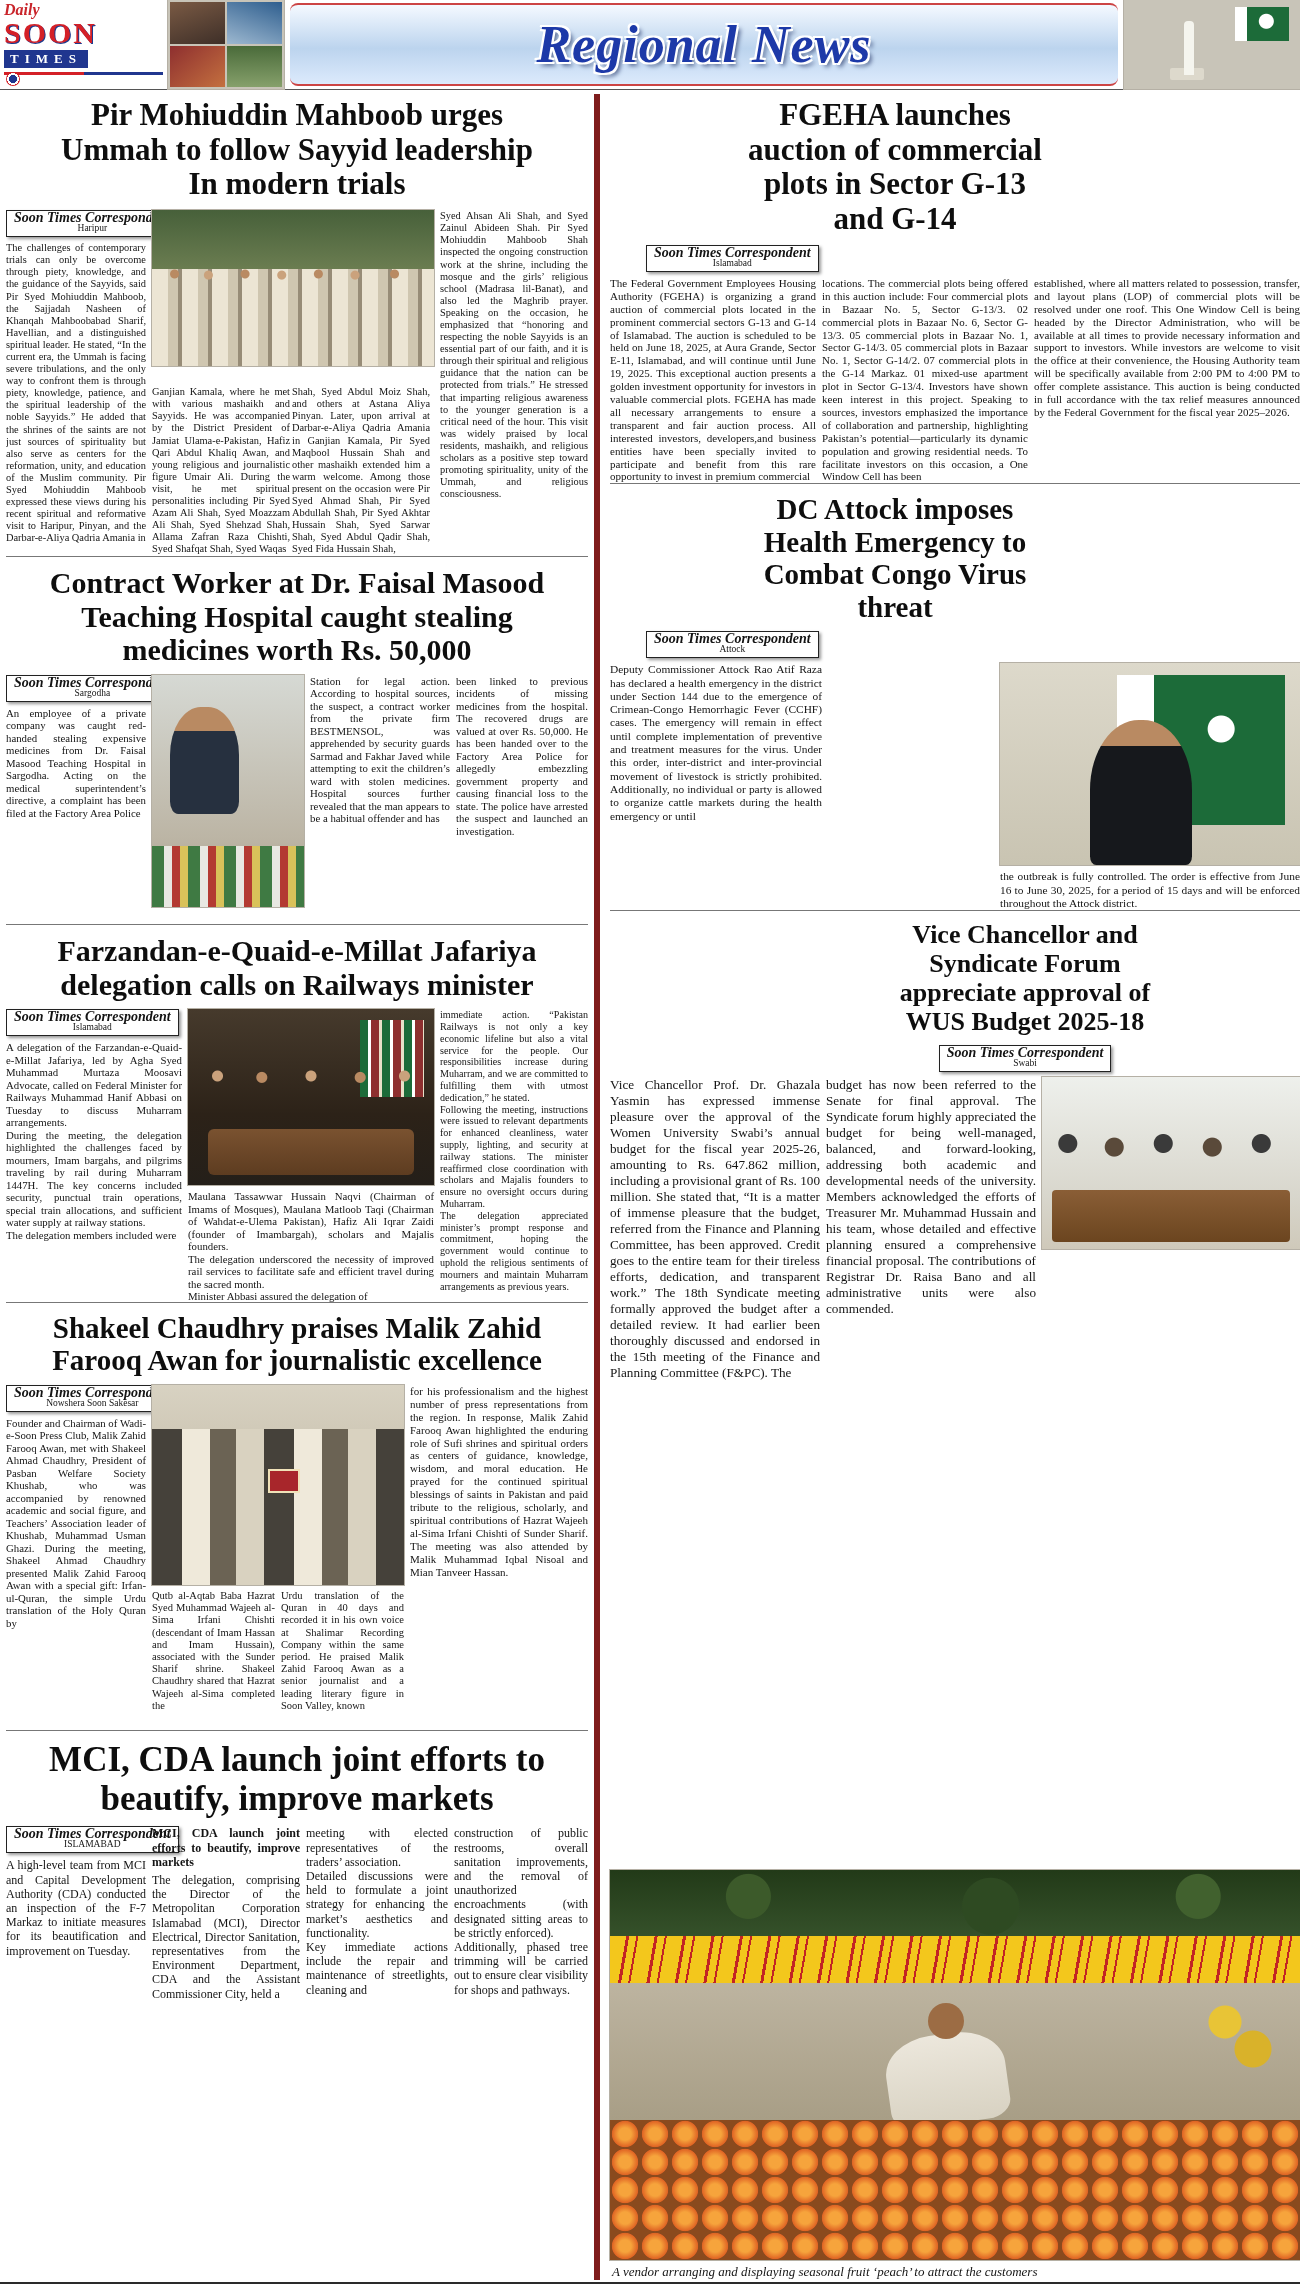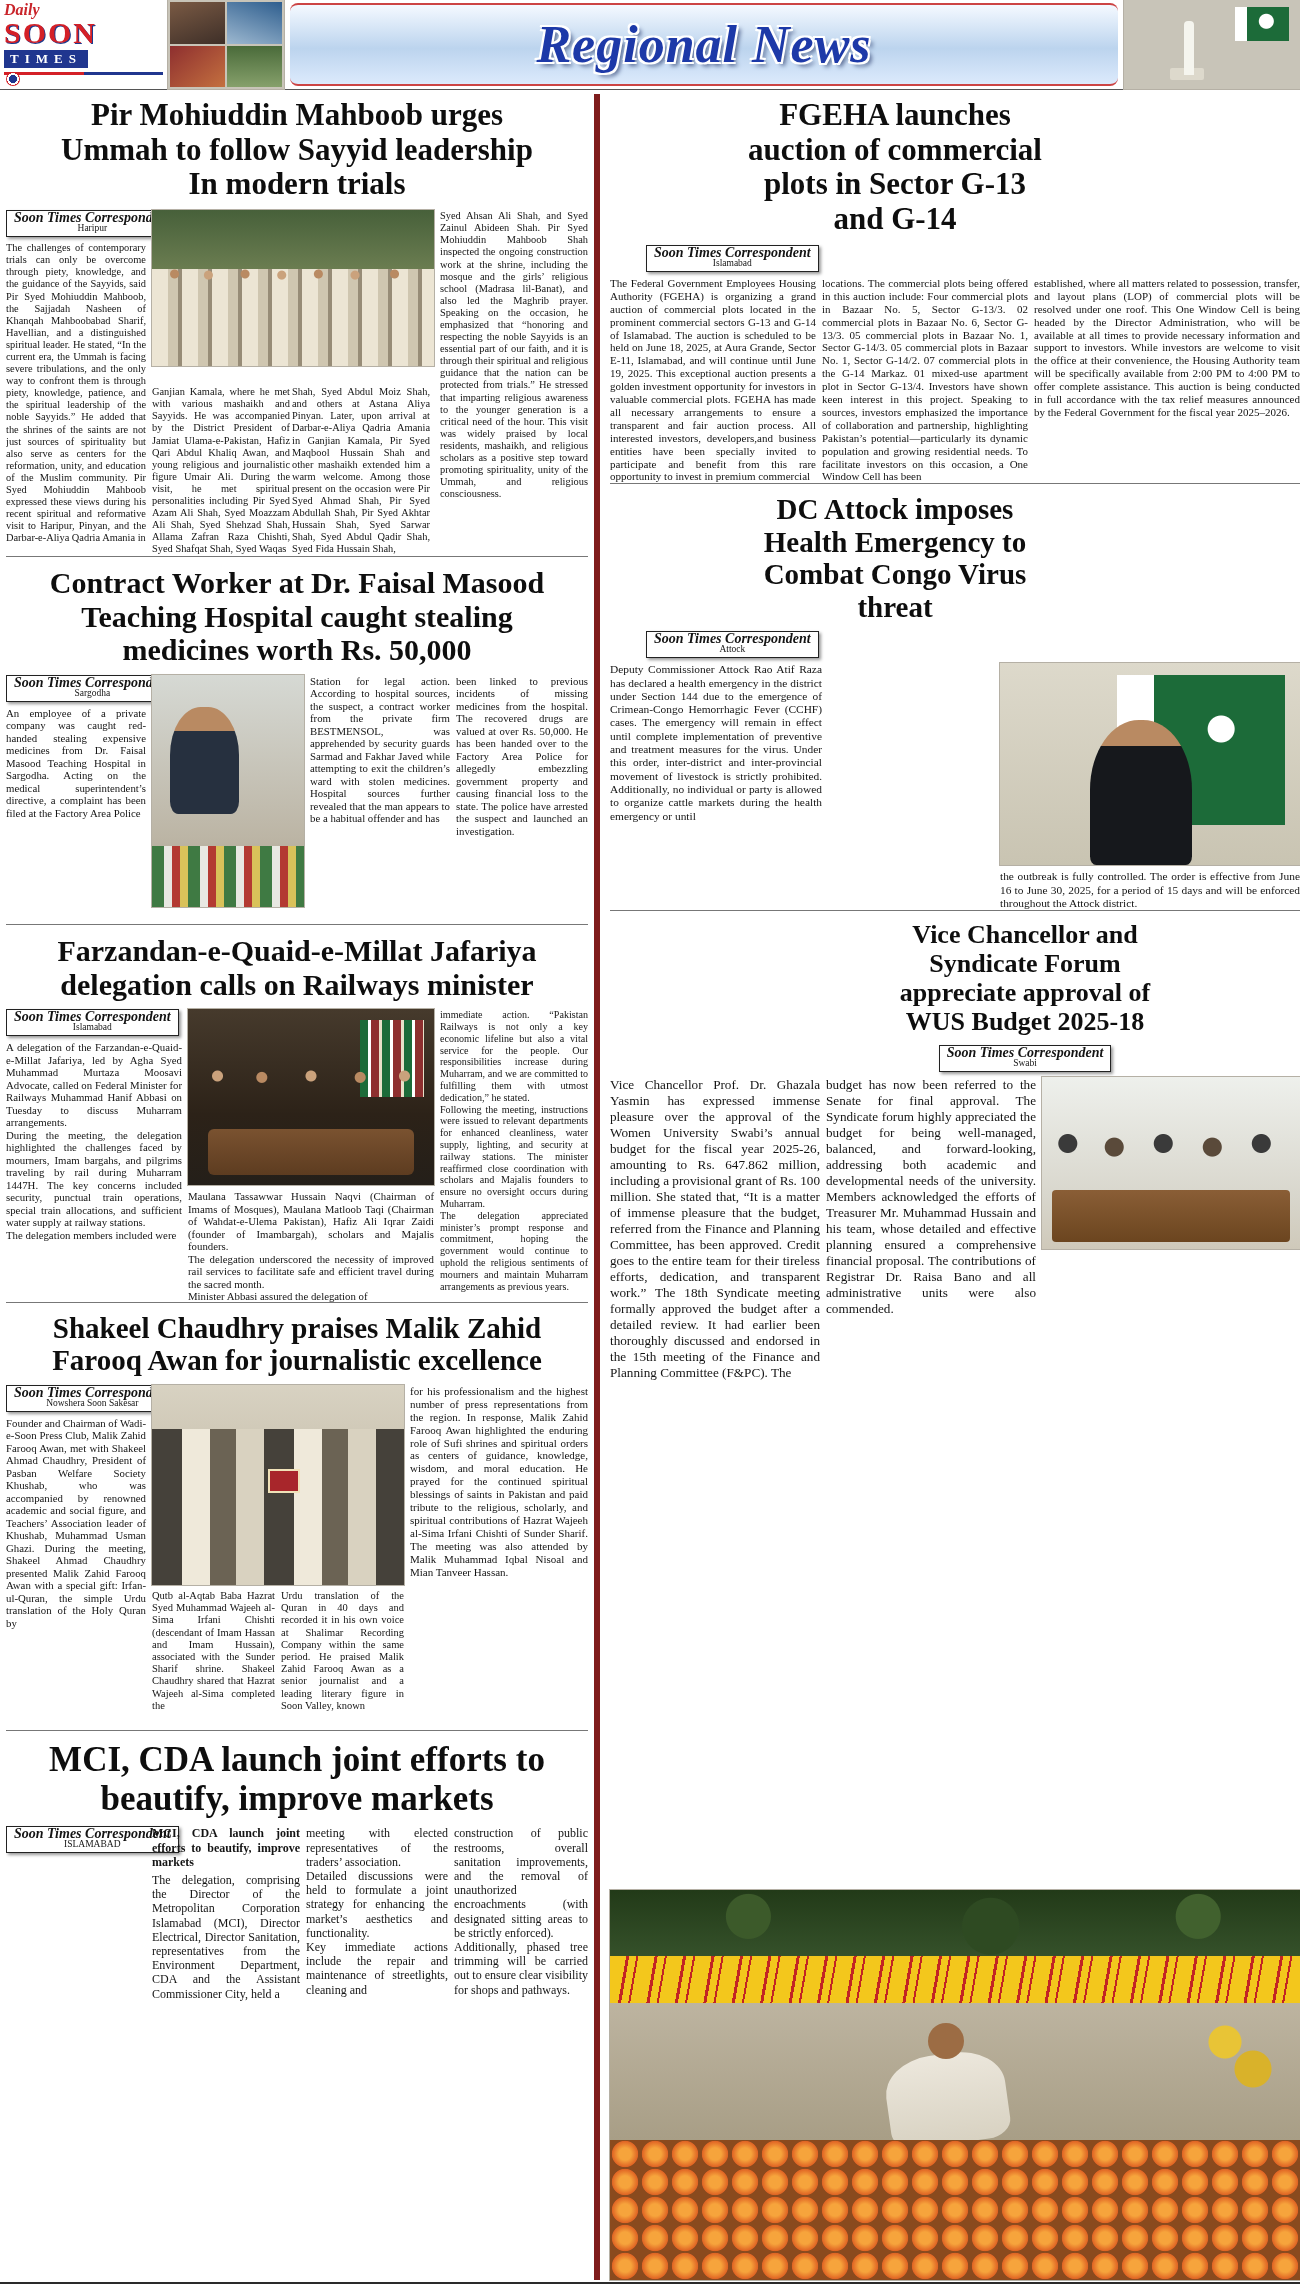--- a/index.html
+++ b/index.html
@@ -350,20 +350,21 @@
 
     <article class="a8 rule-top">
       <h1 class="hl">MCI, CDA launch joint efforts to
 beautify, improve markets</h1>
       <div class="row">
         <div class="a8-col1">
           <div class="byline">
             <div class="byline-l1">Soon Times Correspondent</div>
             <div class="byline-l2">ISLAMABAD</div>
           </div>
+          <div class="bt">A high-level team from MCI and Capital Development Authority (CDA) conducted an inspection of the F-7 Markaz to initiate measures for its beautification and improvement on Tuesday.</div>
         </div>
         <div class="a8-col2">
           <div class="a8-lead">MCI, CDA launch joint efforts to beautify, improve markets</div>
           <div class="bt">The delegation, comprising the Director of the Metropolitan Corporation Islamabad (MCI), Director Electrical, Director Sanitation, representatives from the Environment Department, CDA and the Assistant Commissioner City, held a</div>
         </div>
         <div class="a8-col3">
           <div class="bt">meeting with elected representatives of the traders’ association.
 Detailed discussions were held to formulate a joint strategy for enhancing the market’s aesthetics and functionality.
 Key immediate actions include the repair and maintenance of streetlights, cleaning and</div>
         </div>
@@ -459,16 +460,17 @@
       <div class="photo ph-vendor">
         <div class="ven-foliage"></div>
         <div class="ven-banner"></div>
         <div class="ven-scene"></div>
         <div class="ven-bags"></div>
         <div class="ven-torso"></div>
         <div class="ven-head"></div>
         <div class="ven-crate"></div>
         <div class="ven-fruit"></div>
       </div>
+      <figcaption class="vendor-caption">A vendor arranging and displaying seasonal fruit ‘peach’ to attract the customers</figcaption>
     </figure>
 
   </aside>
 </div>
 
 </body></html>

